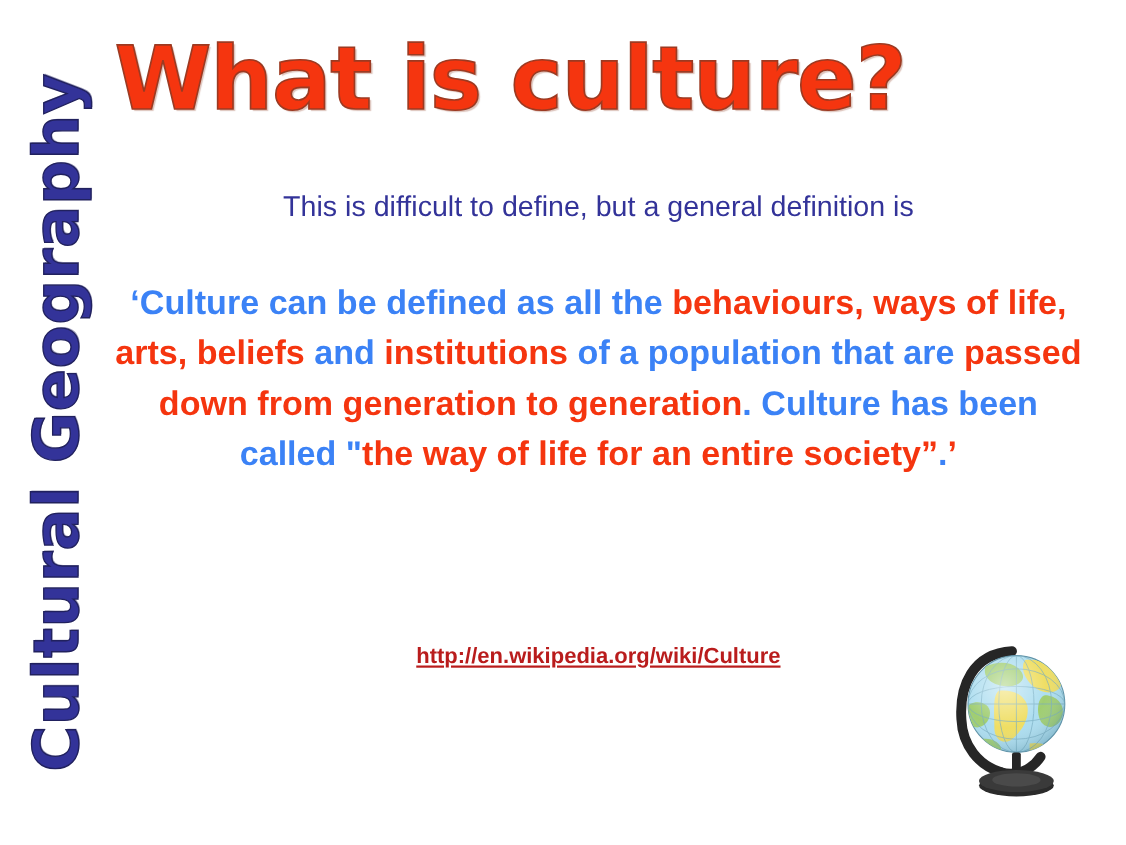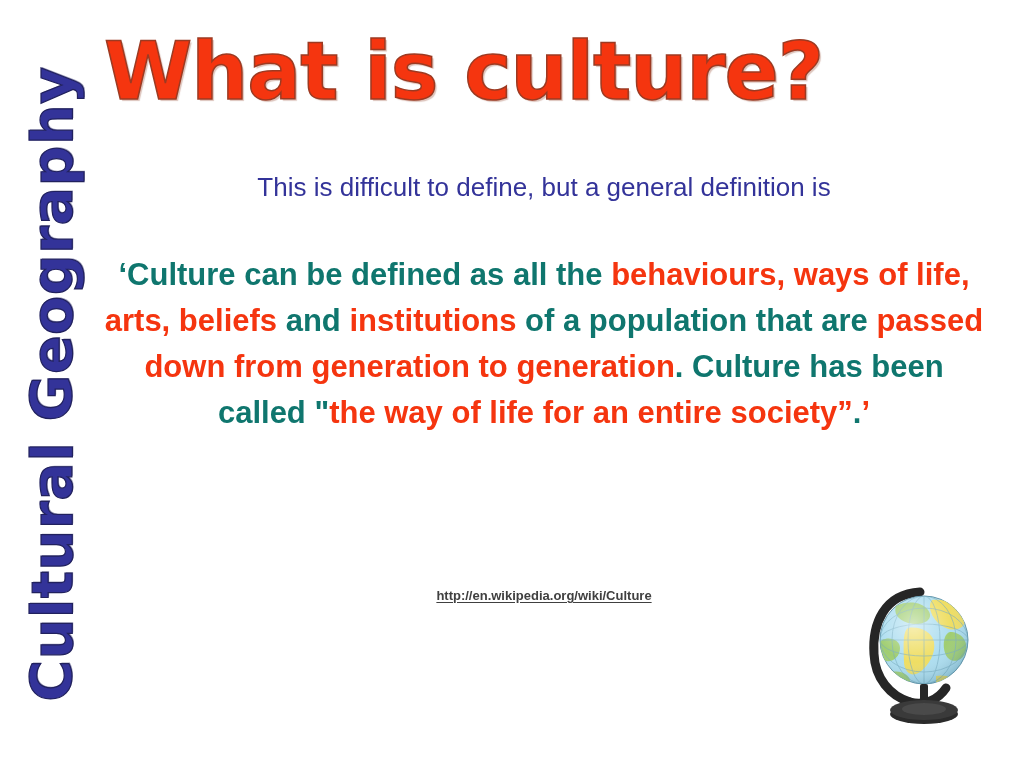--- a/index.html
+++ b/index.html
@@ -87,36 +87,36 @@
     position: absolute;
     left: 104px;
     top: 252px;
     width: 880px;
     text-align: center;
     font-family: "Liberation Sans", sans-serif;
     font-weight: bold;
     font-size: 31px;
     line-height: 46px;
   }
-  .quote .blue { color: #0f766e; }
+  .quote .blue { color: #3b82f6; }
   .quote .red  { color: #F5350F; }
 
   
   .source-link {
     position: absolute;
     left: 104px;
     top: 586px;
     width: 880px;
     text-align: center;
   }
   .source-link a {
     font-family: "Liberation Sans", sans-serif;
     font-weight: bold;
-    font-size: 13px;
-    color: #404040;
+    font-size: 20px;
+    color: #b91c1c;
     text-decoration: underline;
     text-underline-offset: 2px;
   }
 
   
   .globe {
     position: absolute;
     left: 862px;
     top: 580px;
     width: 118px;

